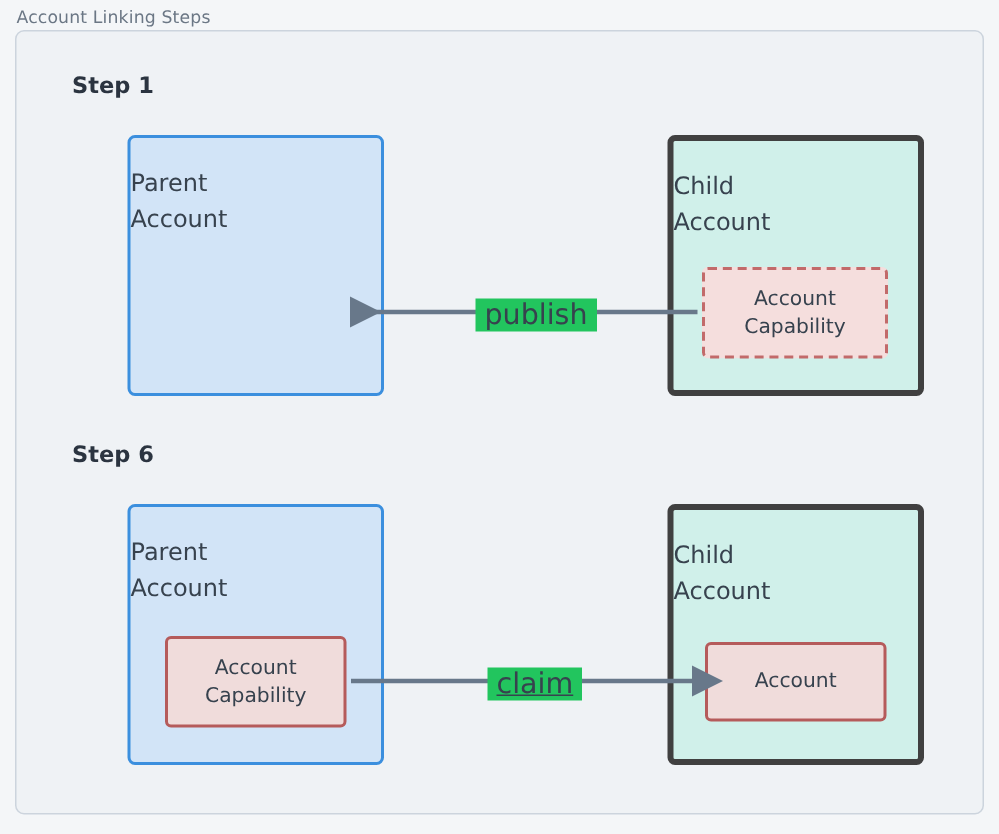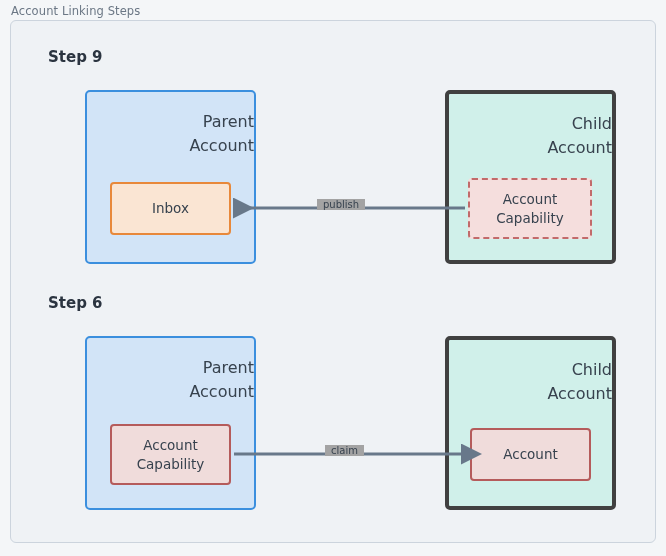--- a/index.html
+++ b/index.html
@@ -66,21 +66,21 @@
   }
   .account-box.child {
     border: 4px solid #404040;
     background: #d0f0ea;
   }
   .account-title {
     position: absolute;
     left: 0;
     right: 0;
     top: 18px;
-    text-align: right;
+    text-align: left;
     font-size: 16px;
     line-height: 24px;
     color: #37424e;
     white-space: pre-line;
   }
 
   
   .inner-box {
     position: absolute;
     box-sizing: border-box;
@@ -111,44 +111,43 @@
     background: #f0dcdb;
   }
 
   
   .arrow-svg {
     position: absolute;
     overflow: visible;
   }
   .arrow-label {
     position: absolute;
-    font-size: 10px;
+    font-size: 19px;
     color: #37424e;
-    background: #a3a3a3;
+    background: #22c55e;
     padding: 0 6px;
     white-space: nowrap;
   }
 </style>
 </head>
 <body>
 
 <div id="figure">
 
   <div id="caption">Account Linking Steps</div>
 
   <div id="frame"></div>
 
-  <div class="step-label" style="left:48px; top:48px;">Step 9</div>
+  <div class="step-label" style="left:48px; top:48px;">Step 1</div>
 
   <div class="account-box parent" style="left:85px; top:90px; width:171px; height:174px;">
     <div class="account-title">Parent
 Account</div>
   </div>
 
-  <div class="inner-box inbox" style="left:110px; top:182px; width:121px; height:53px;">Inbox</div>
 
   <div class="account-box child" style="left:445px; top:90px; width:171px; height:174px;">
     <div class="account-title">Child
 Account</div>
   </div>
 
   <div class="inner-box capability-dashed" style="left:468px; top:178px; width:124px; height:61px;">Account
 Capability</div>
 
   <svg class="arrow-svg" style="left:232px; top:198px;" width="238" height="20">
@@ -181,15 +180,15 @@
 
   <svg class="arrow-svg" style="left:232px; top:444px;" width="238" height="20">
     <defs>
       <marker id="arrowhead-right" markerWidth="7" markerHeight="7" refX="1" refY="3.5" orient="auto" markerUnits="strokeWidth">
         <path d="M0,0 L7,3.5 L0,7 z" fill="#68788a"></path>
       </marker>
     </defs>
     <line x1="2" y1="10" x2="232" y2="10" stroke="#68788a" stroke-width="3" marker-end="url(#arrowhead-right)"></line>
   </svg>
 
-  <div class="arrow-label" style="left:325px; top:445px;">claim</div>
+  <div class="arrow-label" style="left:325px; top:445px;text-decoration:underline;">claim</div>
 
 </div>
 
 </body></html>

